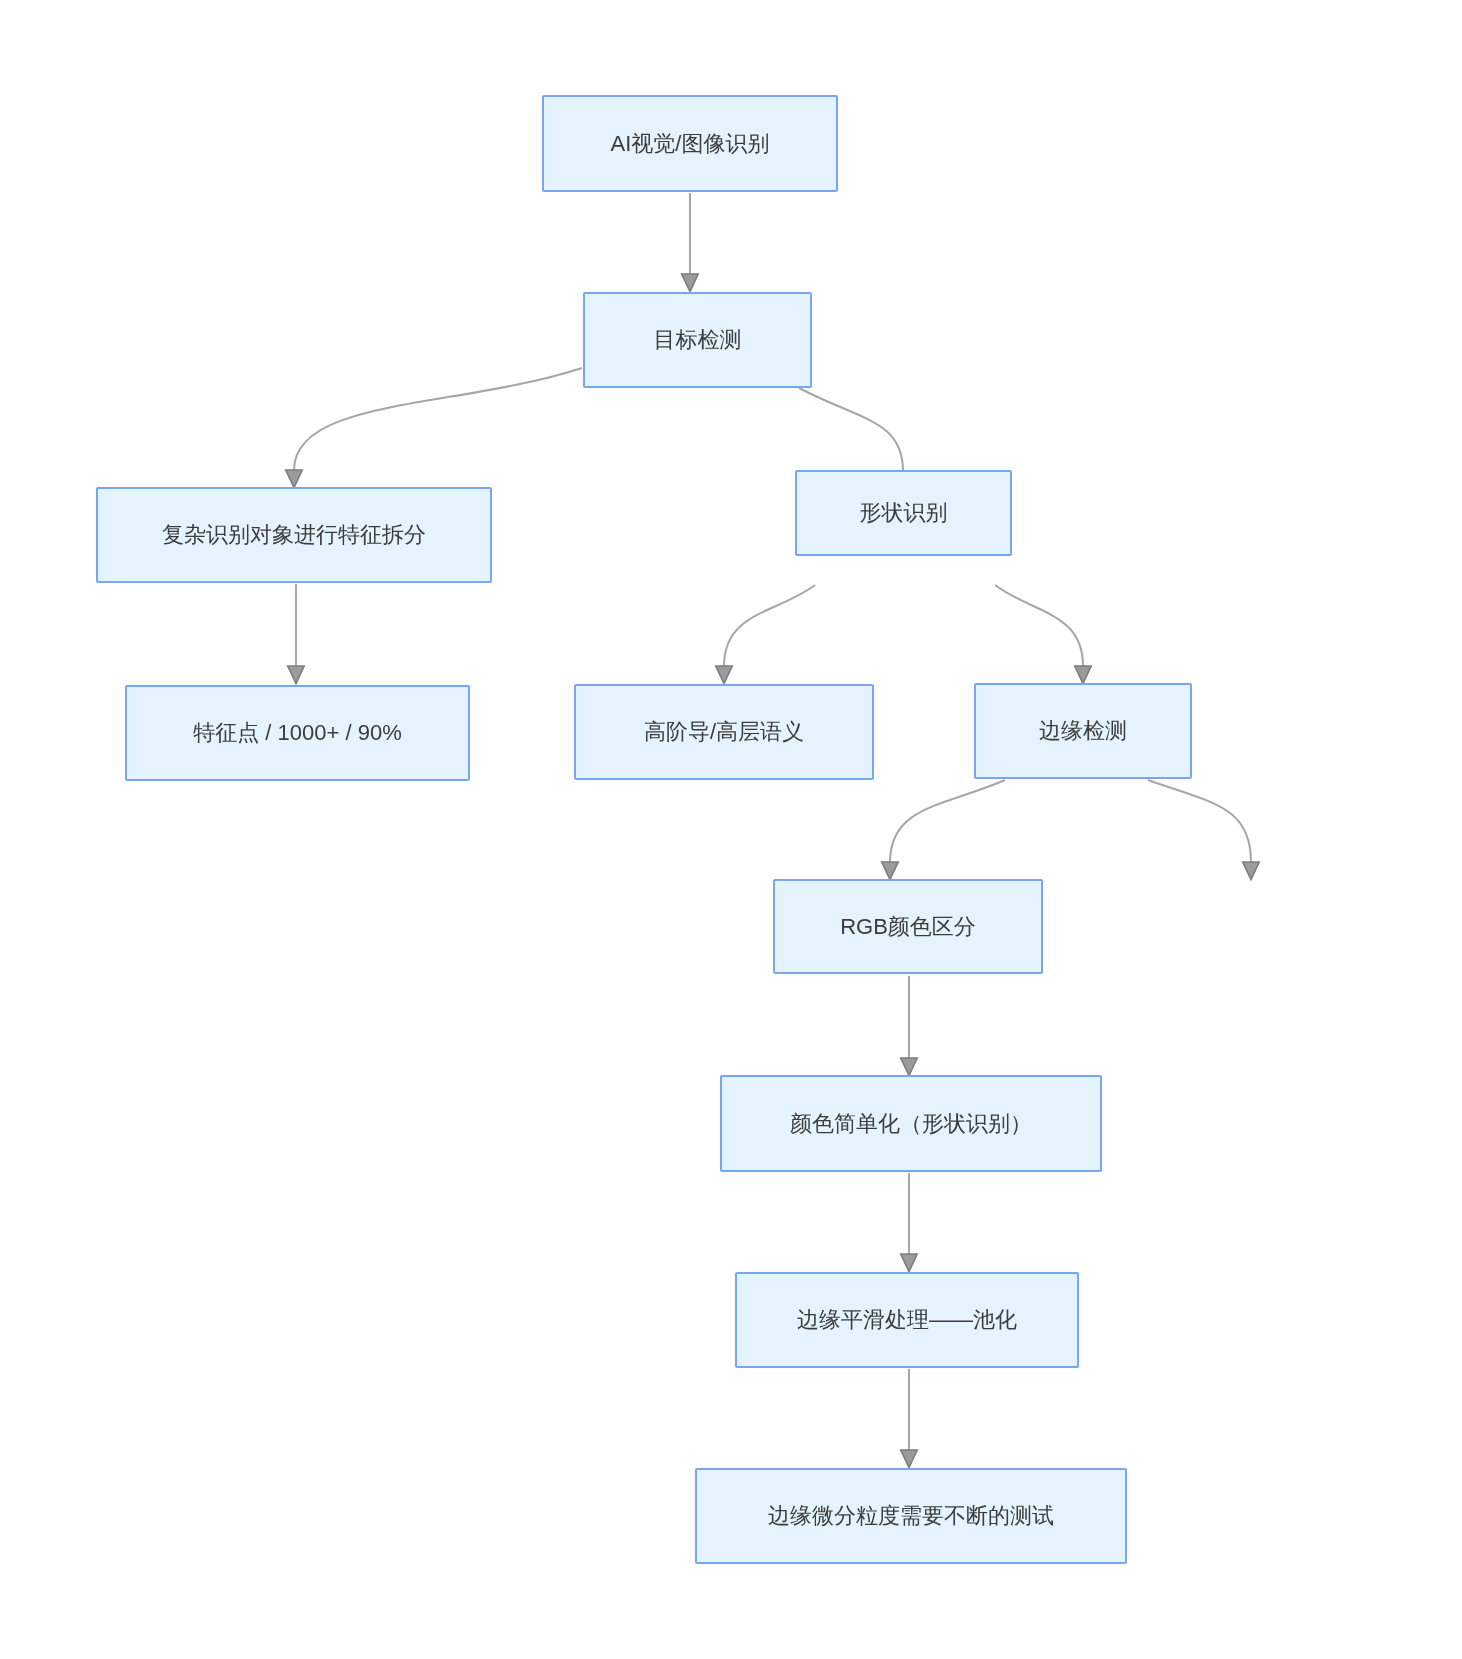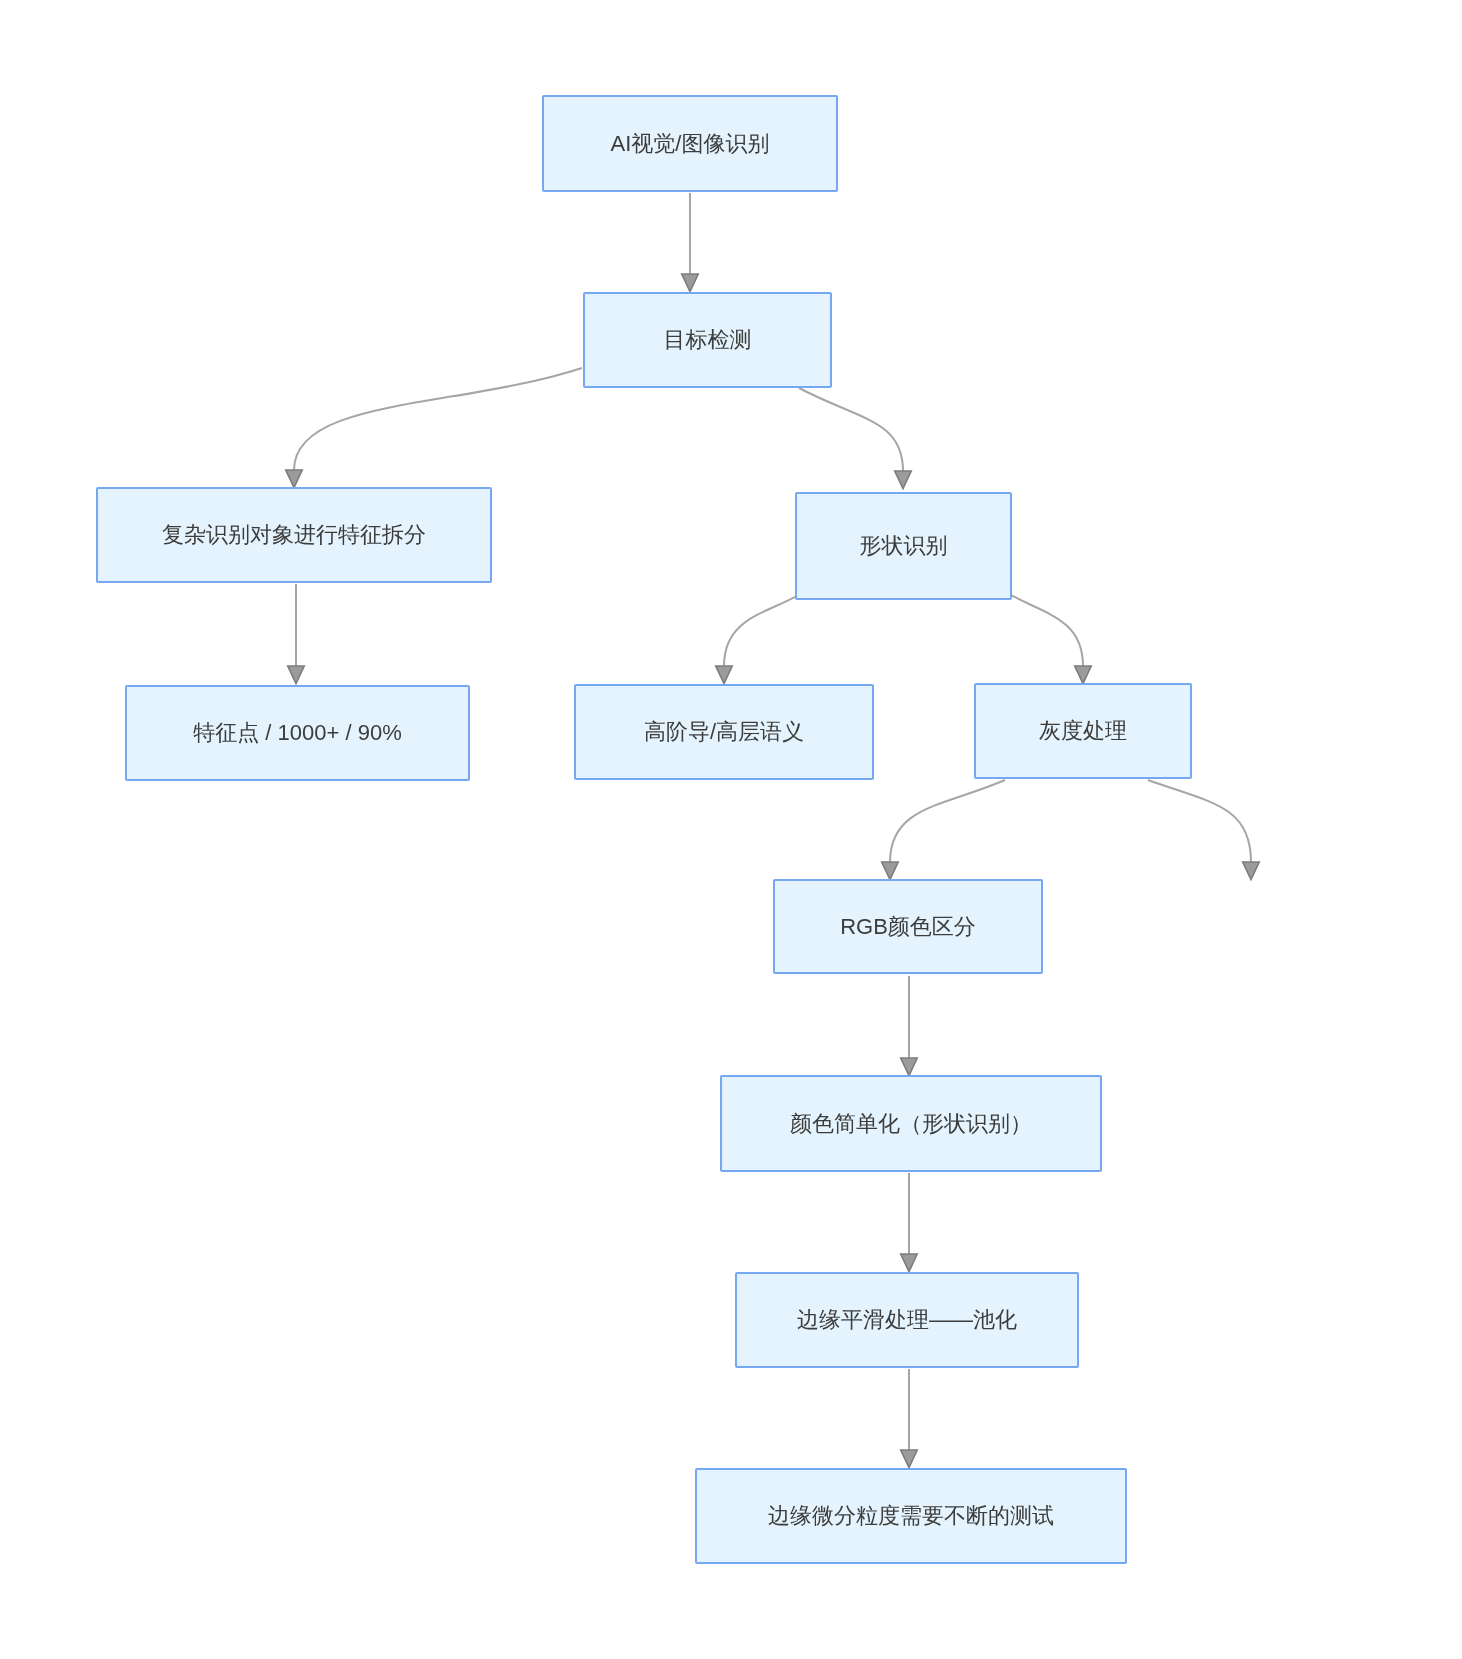--- a/index.html
+++ b/index.html
@@ -59,31 +59,31 @@
       <path d="M1005,780 C945,806 890,806 890,862" marker-end="url(#arrow)"></path>
       <path d="M1148,780 C1212,803 1251,806 1251,862" marker-end="url(#arrow)"></path>
       <path d="M909,976 L909,1058" marker-end="url(#arrow)"></path>
       <path d="M909,1173 L909,1254" marker-end="url(#arrow)"></path>
       <path d="M909,1369 L909,1450" marker-end="url(#arrow)"></path>
     </g>
   </svg>
 
   <div class="node" style="left:542px; top:95px; width:296px; height:97px">AI视觉/图像识别</div>
 
-  <div class="node" style="left:583px; top:292px; width:249px; height:96px">目标检测</div>
+  <div class="node" style="left:583px; top:292px; width:229px; height:96px">目标检测</div>
 
   <div class="node" style="left:96px; top:487px; width:396px; height:96px">复杂识别对象进行特征拆分</div>
 
   <div class="node" style="left:125px; top:685px; width:345px; height:96px">特征点 / 1000+ / 90%</div>
 
-  <div class="node" style="left:795px; top:492px; width:217px; height:108px">形状识别</div>
+  <div class="node" style="left:795px; top:470px; width:217px; height:86px">形状识别</div>
 
   <div class="node" style="left:574px; top:684px; width:300px; height:96px">高阶导/高层语义</div>
 
-  <div class="node" style="left:974px; top:683px; width:218px; height:96px">灰度处理</div>
+  <div class="node" style="left:974px; top:683px; width:218px; height:96px">边缘检测</div>
 
   <div class="node" style="left:773px; top:879px; width:270px; height:95px">RGB颜色区分</div>
 
 
   <div class="node" style="left:720px; top:1075px; width:382px; height:97px">颜色简单化（形状识别）</div>
 
   <div class="node" style="left:735px; top:1272px; width:344px; height:96px">边缘平滑处理——池化</div>
 
   <div class="node" style="left:695px; top:1468px; width:432px; height:96px">边缘微分粒度需要不断的测试</div>
 

